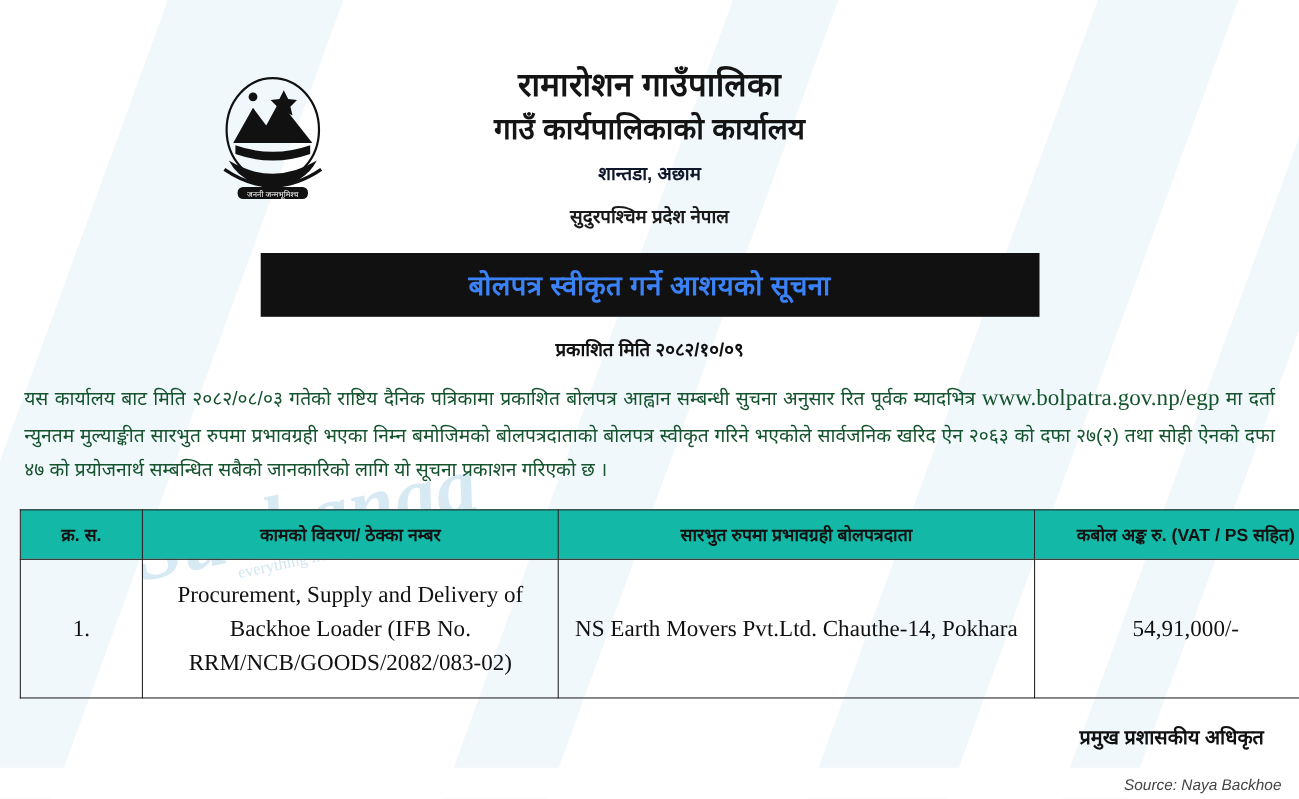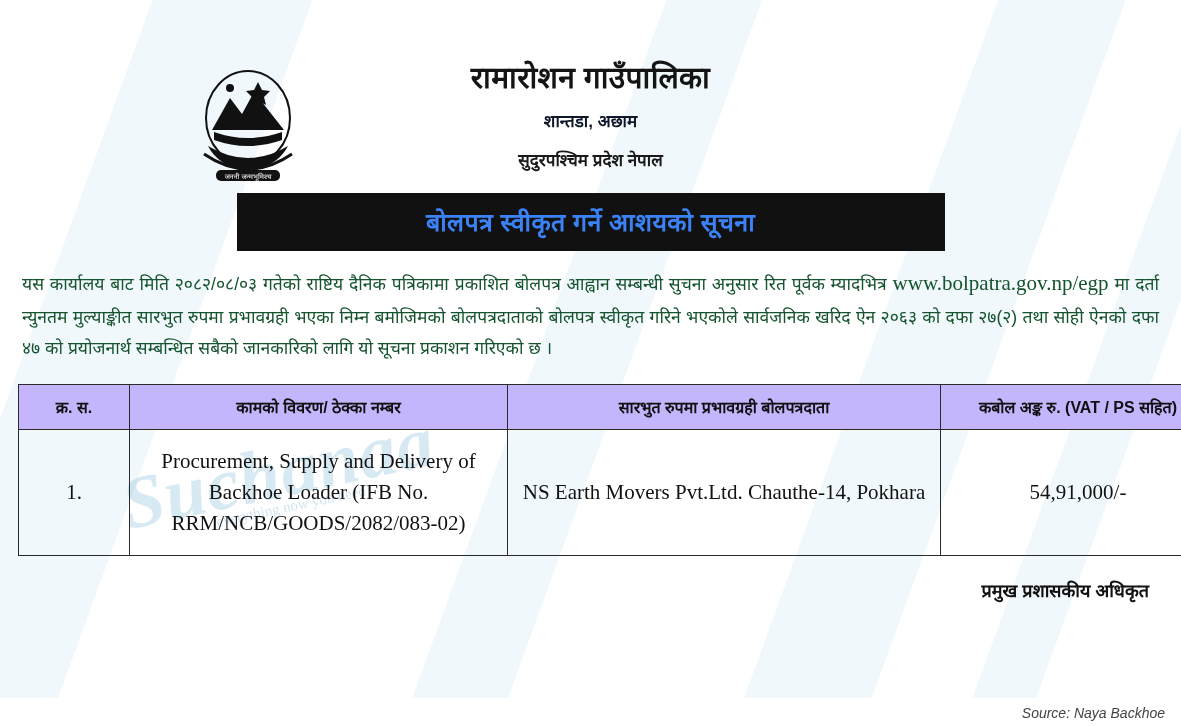--- a/index.html
+++ b/index.html
@@ -154,21 +154,21 @@
     border-collapse: collapse;
     table-layout: fixed;
   }
   table.notice-table th,
   table.notice-table td {
     border: 1px solid #2a2a2a;
     text-align: center;
     vertical-align: middle;
   }
   table.notice-table th {
-    background: #c4b5fd;
+    background: #14b8a6;
     font-family: "Liberation Sans", sans-serif;
     font-weight: bold;
     font-size: 16px;
     padding: 11px 6px;
   }
   table.notice-table td {
     font-family: "Liberation Serif", serif;
     font-size: 21px;
     padding: 16px 12px;
     line-height: 1.48;
@@ -232,26 +232,28 @@
         <circle cx="30" cy="30" r="4" fill="#111"></circle>
         <path d="M58 24 l4 8 l8 1 l-6 6 l2 8 l-8 -4 l-8 4 l2 -8 l-6 -6 l8 -1 z" fill="#111"></path>
         <path d="M8 88 Q48 112 88 88 Q78 108 48 114 Q18 108 8 88 Z" fill="#111"></path>
         <path d="M4 96 Q48 126 92 96" fill="none" stroke="#111" stroke-width="3"></path>
         <rect x="16" y="112" width="64" height="11" rx="5" fill="#111"></rect>
         <text x="48" y="121" font-size="7" fill="#fff" text-anchor="middle" font-family="Liberation Sans, sans-serif">जननी जन्मभूमिश्च</text>
       </svg>
     </div>
 
     <div class="org-name">रामारोशन गाउँपालिका</div>
+    <div class="org-office">गाउँ कार्यपालिकाको कार्यालय</div>
     <div class="org-place">शान्तडा, अछाम</div>
     <div class="org-province">सुदुरपश्चिम प्रदेश नेपाल</div>
   </div>
 
   <div class="banner">बोलपत्र स्वीकृत गर्ने आशयको सूचना</div>
 
+  <div class="pub-date">प्रकाशित मिति २०८२/१०/०९</div>
 
   <div class="body-text">
     <span>यस कार्यालय बाट मिति २०८२/०८/०३ गतेको राष्टिय दैनिक पत्रिकामा प्रकाशित बोलपत्र आह्वान सम्बन्धी सुचना अनुसार रित पूर्वक म्यादभित्र</span>
     <span class="url">www.bolpatra.gov.np/egp</span>
     <span>मा दर्ता न्युनतम मुल्याङ्कीत सारभुत रुपमा प्रभावग्रही भएका निम्न बमोजिमको बोलपत्रदाताको बोलपत्र स्वीकृत गरिने भएकोले सार्वजनिक खरिद ऐन २०६३ को दफा २७(२) तथा सोही ऐनको दफा ४७ को प्रयोजनार्थ सम्बन्धित सबैको जानकारिको लागि यो सूचना प्रकाशन गरिएको छ ।</span>
   </div>
 
   <table class="notice-table">
     <thead>
       <tr>

